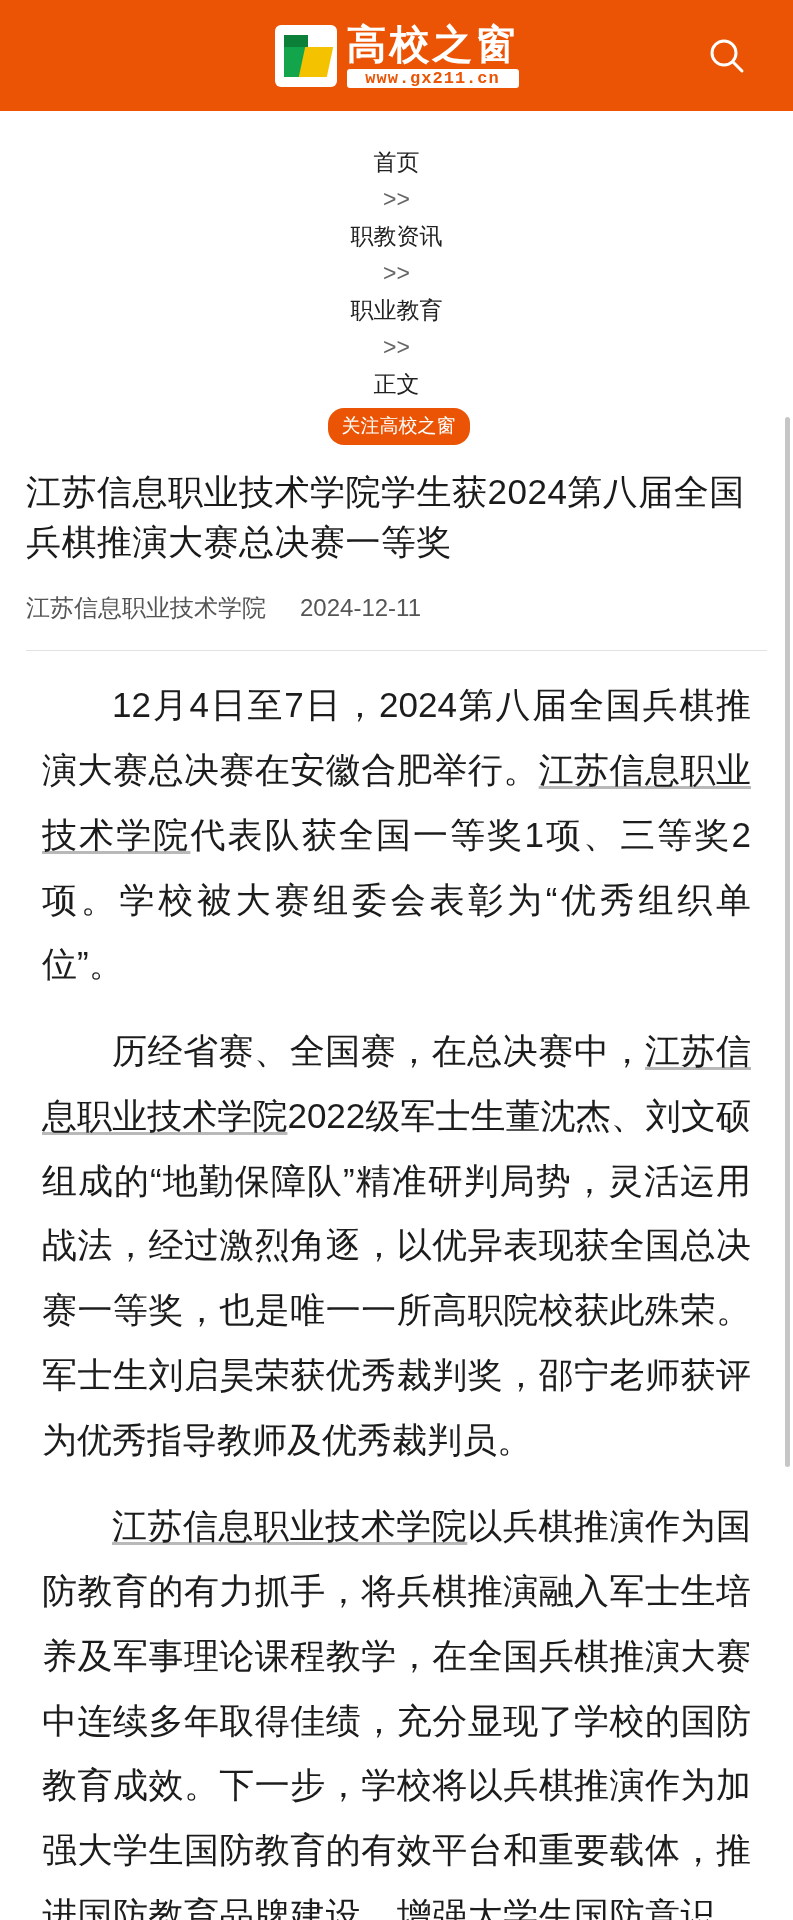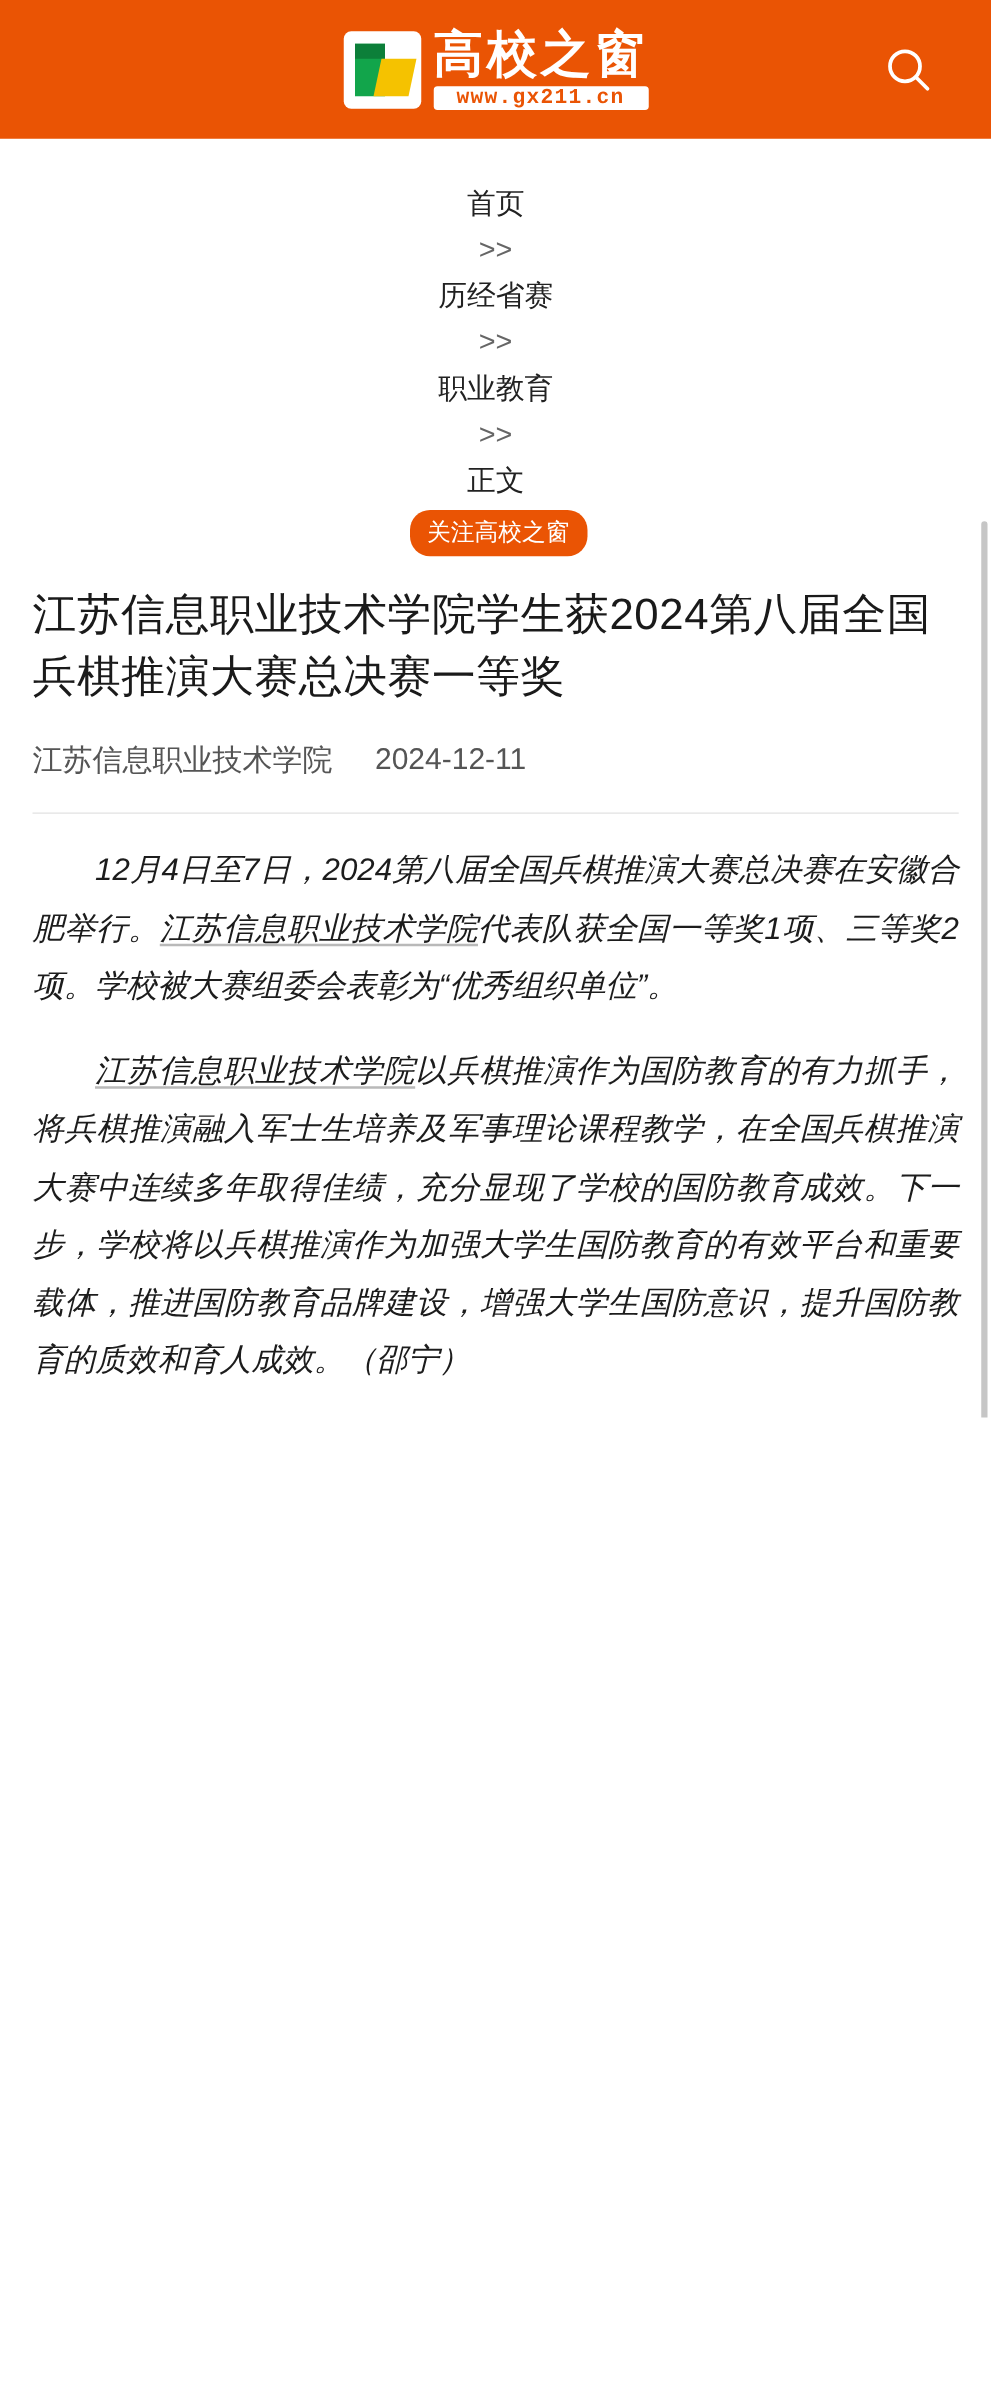--- a/index.html
+++ b/index.html
@@ -129,27 +129,26 @@
     color: #555555;
   }
 
   .divider {
     border: none;
     border-top: 1px solid #e2e2e2;
     margin: 26px 0 10px 0;
   }
 
   .article-body p {
-    font-size: 25px;
+    font-size: 35px;
     line-height: 1.85;
     color: #1c1c1c;
     text-indent: 2em;
-    margin: 22px 0;
+    margin: 22px 16px;
     text-align: justify;
-    font-style: italic;
   }
   .link {
     color: #1c1c1c;
     text-decoration: underline;
     text-underline-offset: 4px;
     text-decoration-color: #b9b9b9;
     cursor: pointer;
   }
 
   
@@ -192,21 +191,21 @@
       <line x1="26" y1="26" x2="35" y2="35" stroke="#ffffff" stroke-width="3" stroke-linecap="round"></line>
     </svg>
   </div>
 </div>
 
 <div class="content">
 
   <div class="breadcrumb">
     <span class="crumb">首页</span>
     <span class="sep">&gt;&gt;</span>
-    <span class="crumb">历经省赛</span>
+    <span class="crumb">职教资讯</span>
     <span class="sep">&gt;&gt;</span>
     <span class="crumb">职业教育</span>
     <span class="sep">&gt;&gt;</span>
     <span class="crumb">正文</span>
     <span class="follow-pill">关注高校之窗</span>
   </div>
 
   <h1 class="article-title">江苏信息职业技术学院学生获2024第八届全国兵棋推演大赛总决赛一等奖</h1>
 
   <div class="meta">
@@ -216,20 +215,23 @@
 
   <hr class="divider">
 
   <div class="article-body">
 
     <p>
       <span>12月4日至7日，2024第八届全国兵棋推演大赛总决赛在安徽合肥举行。</span><span class="link">江苏信息职业技术学院</span><span>代表队获全国一等奖1项、三等奖2项。学校被大赛组委会表彰为“优秀组织单位”。</span>
     </p>
 
 
+    <p>
+      <span>历经省赛、全国赛，在总决赛中，</span><span class="link">江苏信息职业技术学院</span><span>2022级军士生董沈杰、刘文硕组成的“地勤保障队”精准研判局势，灵活运用战法，经过激烈角逐，以优异表现获全国总决赛一等奖，也是唯一一所高职院校获此殊荣。军士生刘启昊荣获优秀裁判奖，邵宁老师获评为优秀指导教师及优秀裁判员。</span>
+    </p>
 
     <p>
       <span class="link">江苏信息职业技术学院</span><span>以兵棋推演作为国防教育的有力抓手，将兵棋推演融入军士生培养及军事理论课程教学，在全国兵棋推演大赛中连续多年取得佳绩，充分显现了学校的国防教育成效。下一步，学校将以兵棋推演作为加强大学生国防教育的有效平台和重要载体，推进国防教育品牌建设，增强大学生国防意识，提升国防教育的质效和育人成效。（邵宁）</span>
     </p>
 
   </div>
 </div>
 
 <div class="scrollbar-track">
   <div class="scrollbar-thumb"></div>

